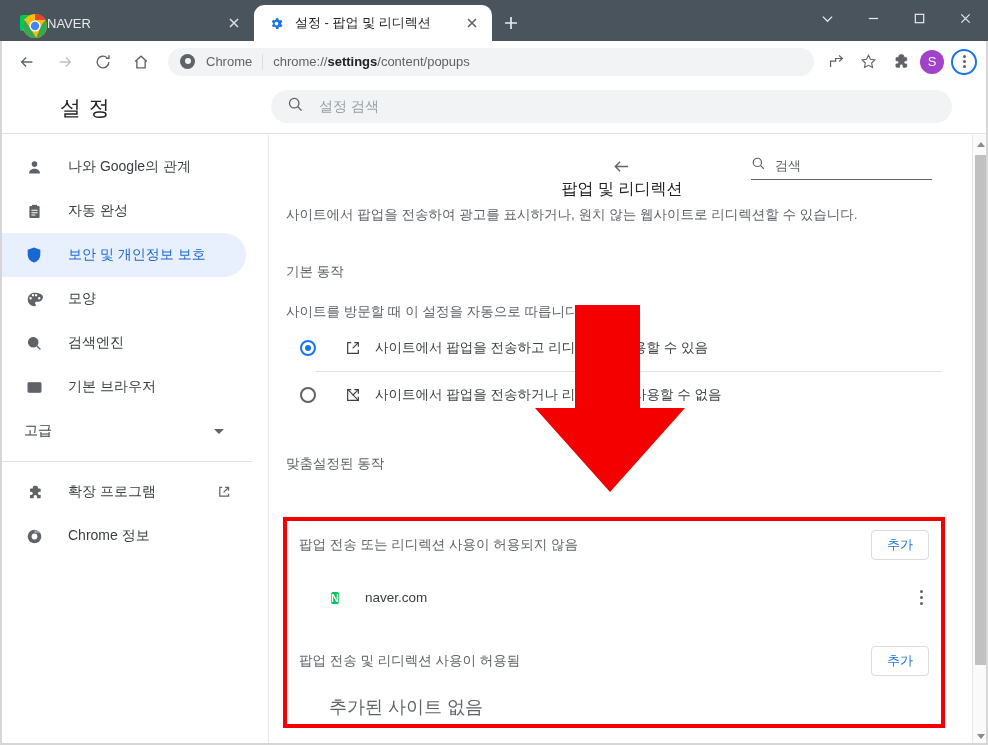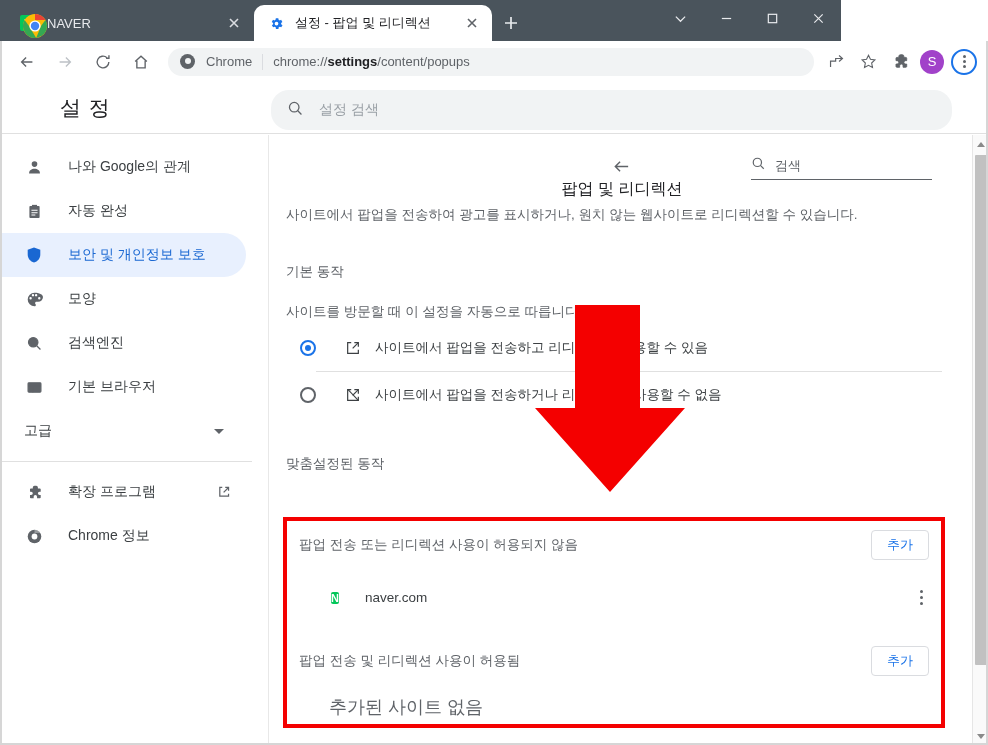--- a/index.html
+++ b/index.html
@@ -6,21 +6,21 @@
   html, body {
     width: 988px; height: 745px;
     overflow: hidden;
     font-family: "Liberation Sans", "DejaVu Sans", sans-serif;
     background: #ffffff;
   }
   #root { position: relative; width: 988px; height: 745px; background: #fff; }
 
   
   .tabstrip {
-    position: absolute; left: 0; top: 0; width: 841px; height: 41px;
+    position: absolute; left: 0; top: 0; width: 988px; height: 41px;
     background: #4a545c;
   }
   .tab {
     position: absolute; top: 5px; height: 36px;
     display: flex; align-items: center;
     border-radius: 9px 9px 0 0;
   }
   .tab.bg { left: 6px; width: 248px; }
   .tab.active {
     left: 254px; width: 238px; background: #ffffff;
@@ -126,21 +126,21 @@
     border-bottom: 1px solid #e0e0e0;
   }
   .chrome-logo {
     position: absolute; left: 22px; top: 13px; width: 26px; height: 26px;
   }
   .settings-title {
     position: absolute; left: 60px; top: 94px;
     font-size: 21px; color: #202124; letter-spacing: 1px;
   }
   .settings-search {
-    position: absolute; left: 271px; top: 90px; width: 681px; height: 40px;
+    position: absolute; left: 271px; top: 90px; width: 681px; height: 33px;
     background: #f1f3f4; border-radius: 18px;
     display: flex; align-items: center;
   }
   .settings-search .s-icon { margin-left: 16px; flex: 0 0 18px; }
   .settings-search .s-icon svg { stroke: #5f6368; }
   .settings-search .s-ph {
     margin-left: 14px; font-size: 14px; color: #9aa0a6;
   }
 
   

